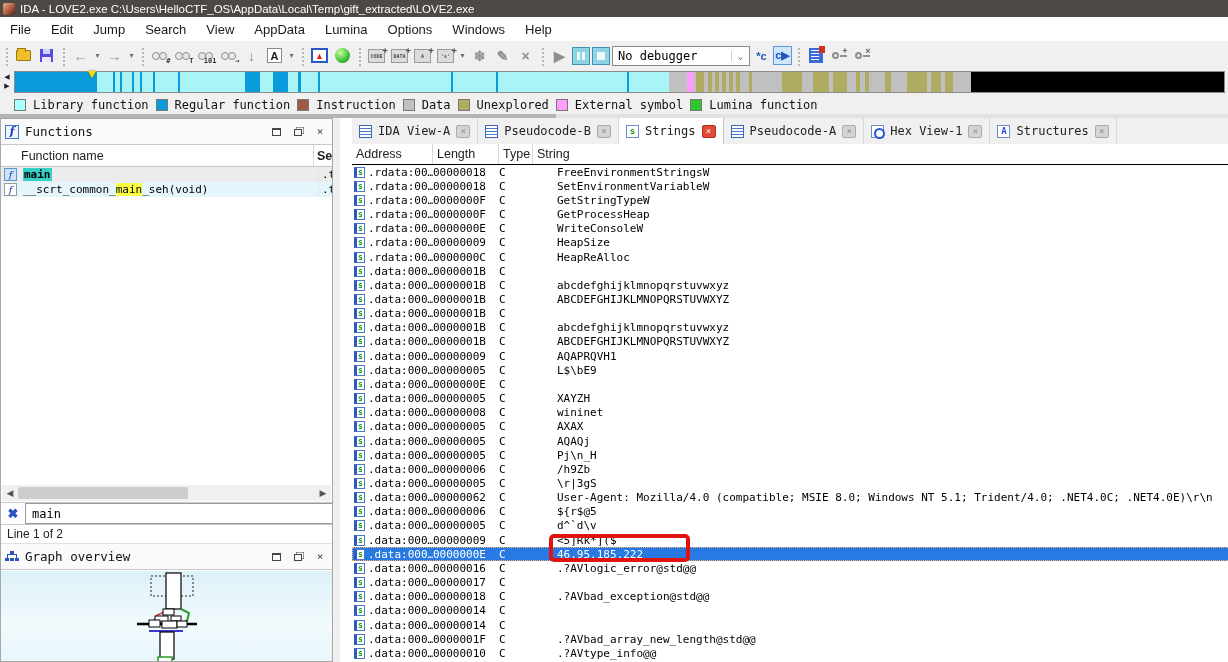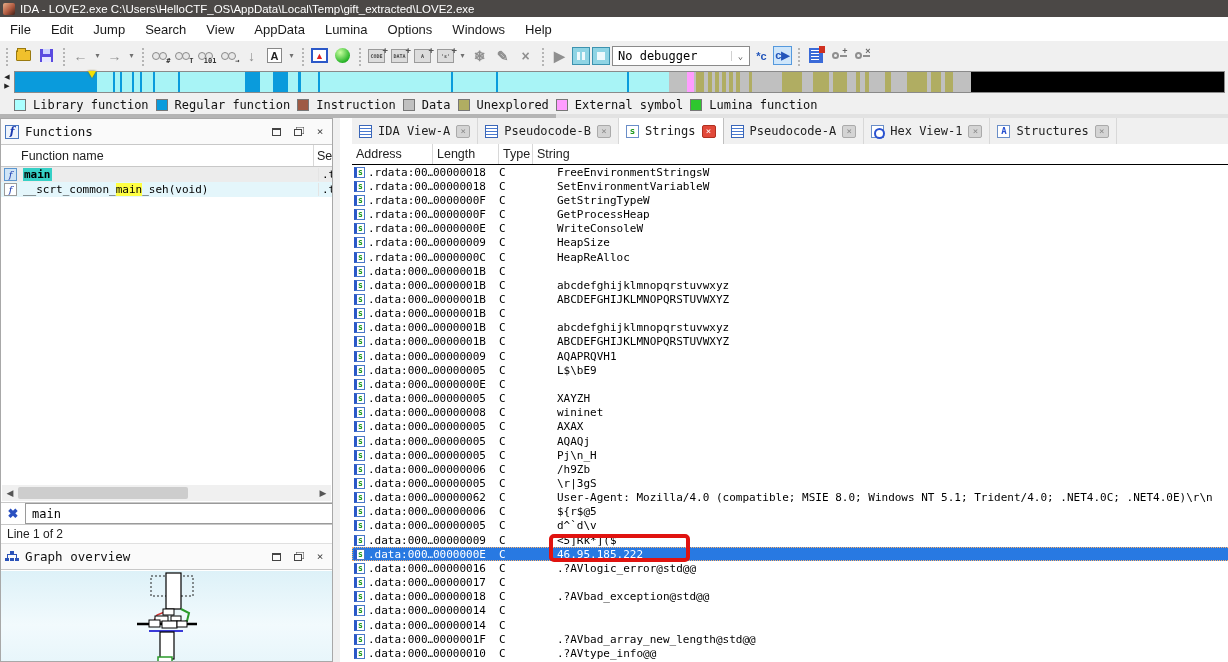--- a/index.html
+++ b/index.html
@@ -113,21 +113,21 @@
   .graphicon i:nth-child(3){ left:5px; top:8px; }
   .graphicon i:nth-child(4){ left:10px; top:8px; }
   .graphicon u { position:absolute; left:2px; top:4px; width:10px; height:4px;
     border:1px solid #2a52b8; border-bottom:none; }
 
   
   #func-colhead { height:22px; border-bottom:1px solid #c8c8c8; display:flex;
     font-size:12.5px; color:#222; align-items:center; background:#fff; }
   #func-colhead .c1 { padding-left:20px; width:317px; border-right:1px solid #d8d8d8; height:100%;
     display:flex; align-items:center; }
-  #func-colhead .c2 { padding-left:3px; overflow:hidden; white-space:nowrap; }
+  #func-colhead .c2 { padding-left:3px; overflow:hidden; white-space:nowrap;font-weight:bold; }
   .frow { height:15px; display:flex; align-items:center; font-size:11px;
     font-family:"DejaVu Sans Mono",monospace; white-space:nowrap; }
   .frow .fic { width:13px; height:13px; margin:0 6px 0 3px; border:1px solid #9a9a9a; background:#fff;
     color:#1a3ab0; font-family:"DejaVu Serif",serif; font-style:italic; font-size:10px;
     display:flex; align-items:center; justify-content:center; flex:none; }
   .frow.r1 { background:#ececec; }
   .frow.r1 .fic { background:#cfe4f6; border-color:#5a96d0; }
   .frow.r2 { background:#e4f6fb; }
   .frow .fname { flex:1; overflow:hidden; }
   .frow .fname b.selhl { background:#35d0c6; color:#000; font-weight:bold; padding:0 1px; }

